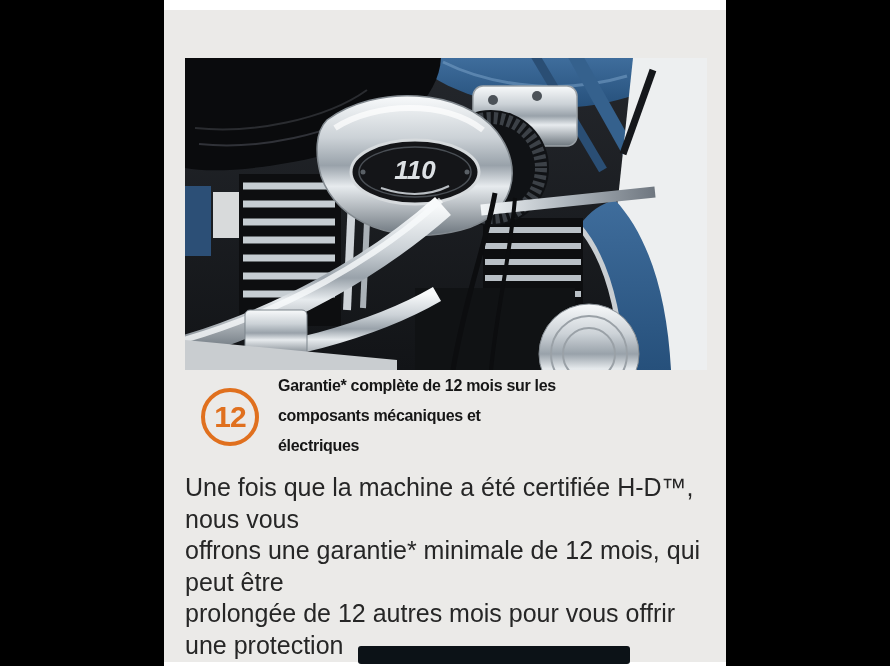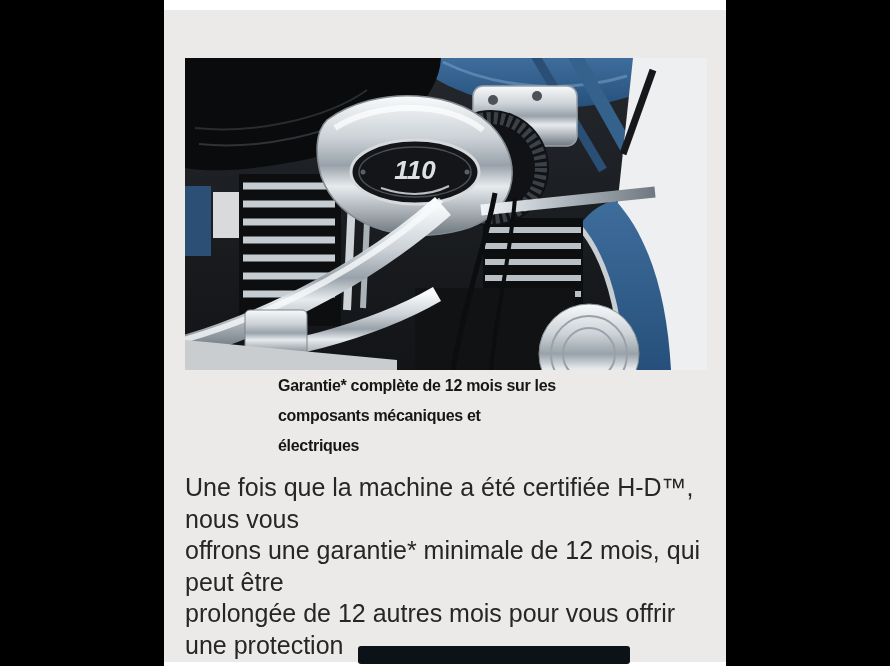--- a/index.html
+++ b/index.html
@@ -132,20 +132,23 @@
         <path d="M-10,306 C90,300 190,272 252,236" stroke="url(#chromeV)" stroke-width="16" fill="none"></path>
 
         <rect x="60" y="252" width="62" height="46" rx="5" fill="url(#chromeV)" stroke="#7d858c"></rect>
         <polygon points="0,282 212,302 212,312 0,312" fill="#c9cdd0"></polygon>
 
         <path d="M310,135 C300,190 280,240 268,312" stroke="#0c0d0f" stroke-width="5" fill="none"></path>
         <path d="M330,140 C325,200 312,250 306,312" stroke="#0c0d0f" stroke-width="4" fill="none"></path>
       </svg>
     </div>
 
+    <div class="badge">
+      <span>12</span>
+    </div>
 
     <h2 class="heading" style="margin:0">Garantie* complète de 12 mois sur les
 composants mécaniques et
 électriques</h2>
 
     <p class="body-text" style="margin:0">Une fois que la machine a été certifiée H-D™, nous vous
 offrons une garantie* minimale de 12 mois, qui peut être
 prolongée de 12 autres mois pour vous offrir une protection
 supplémentaire contre les imprévus.</p>
   </div>

